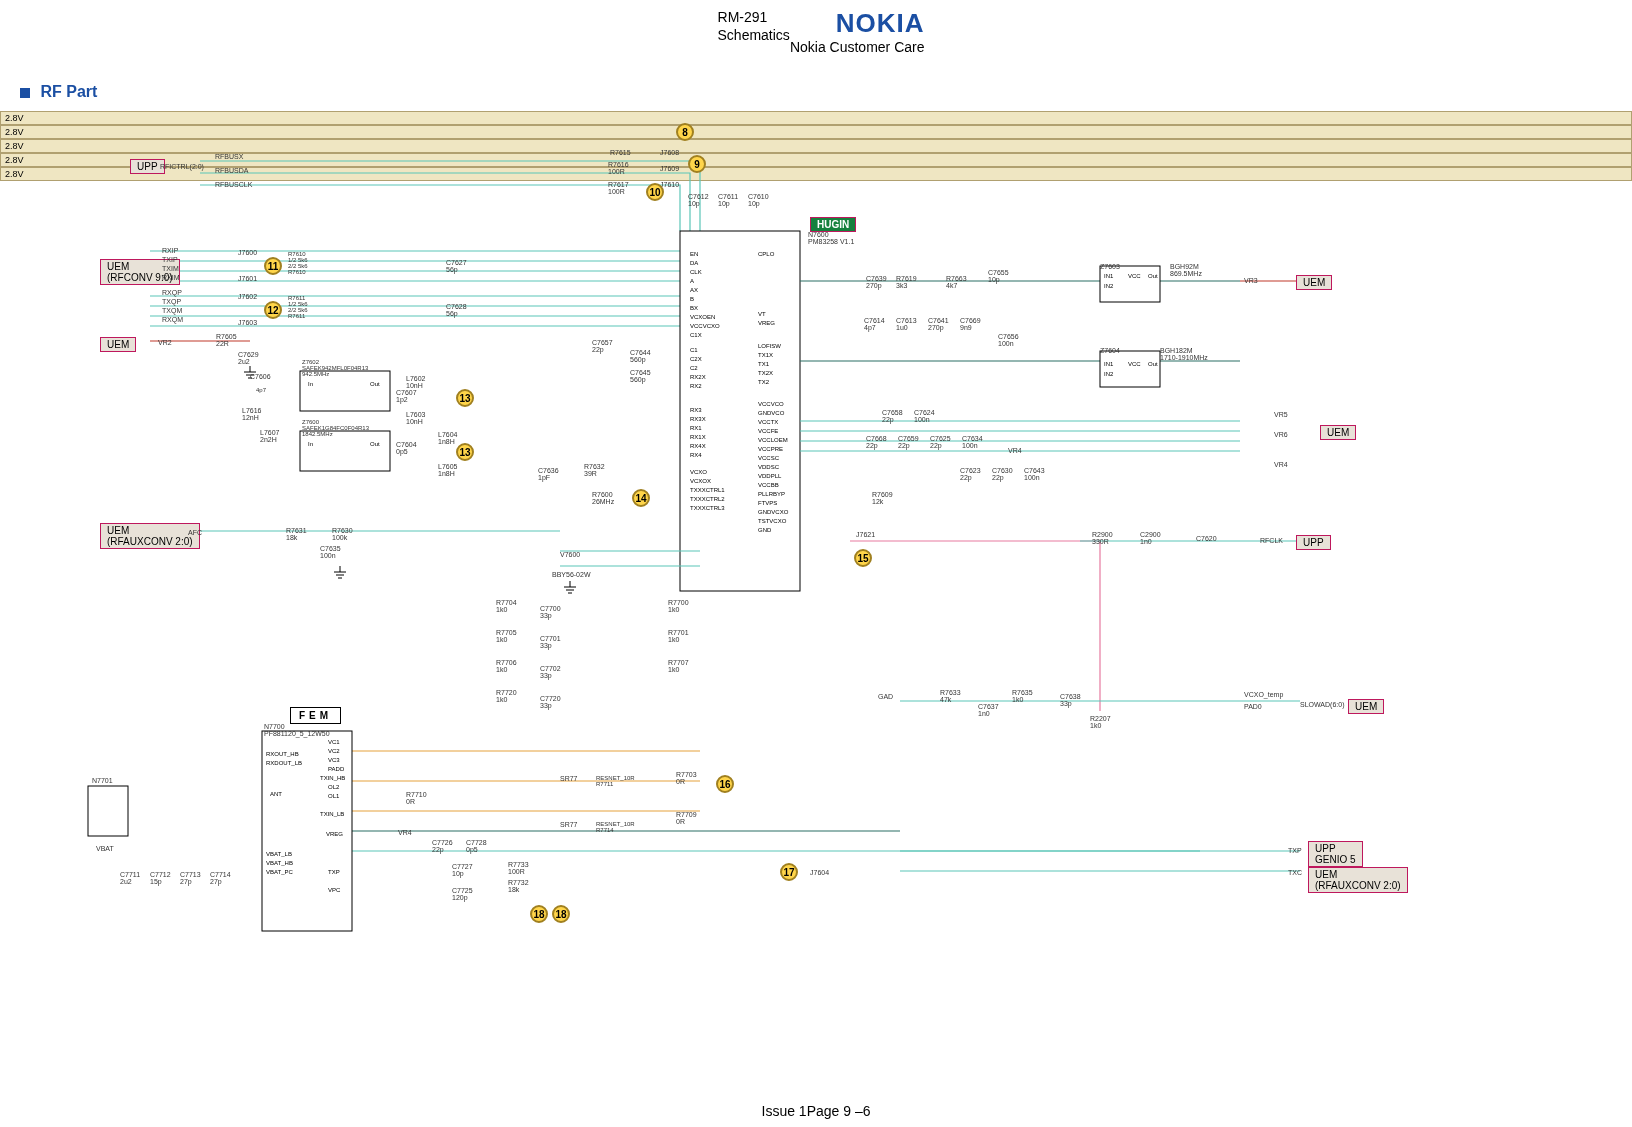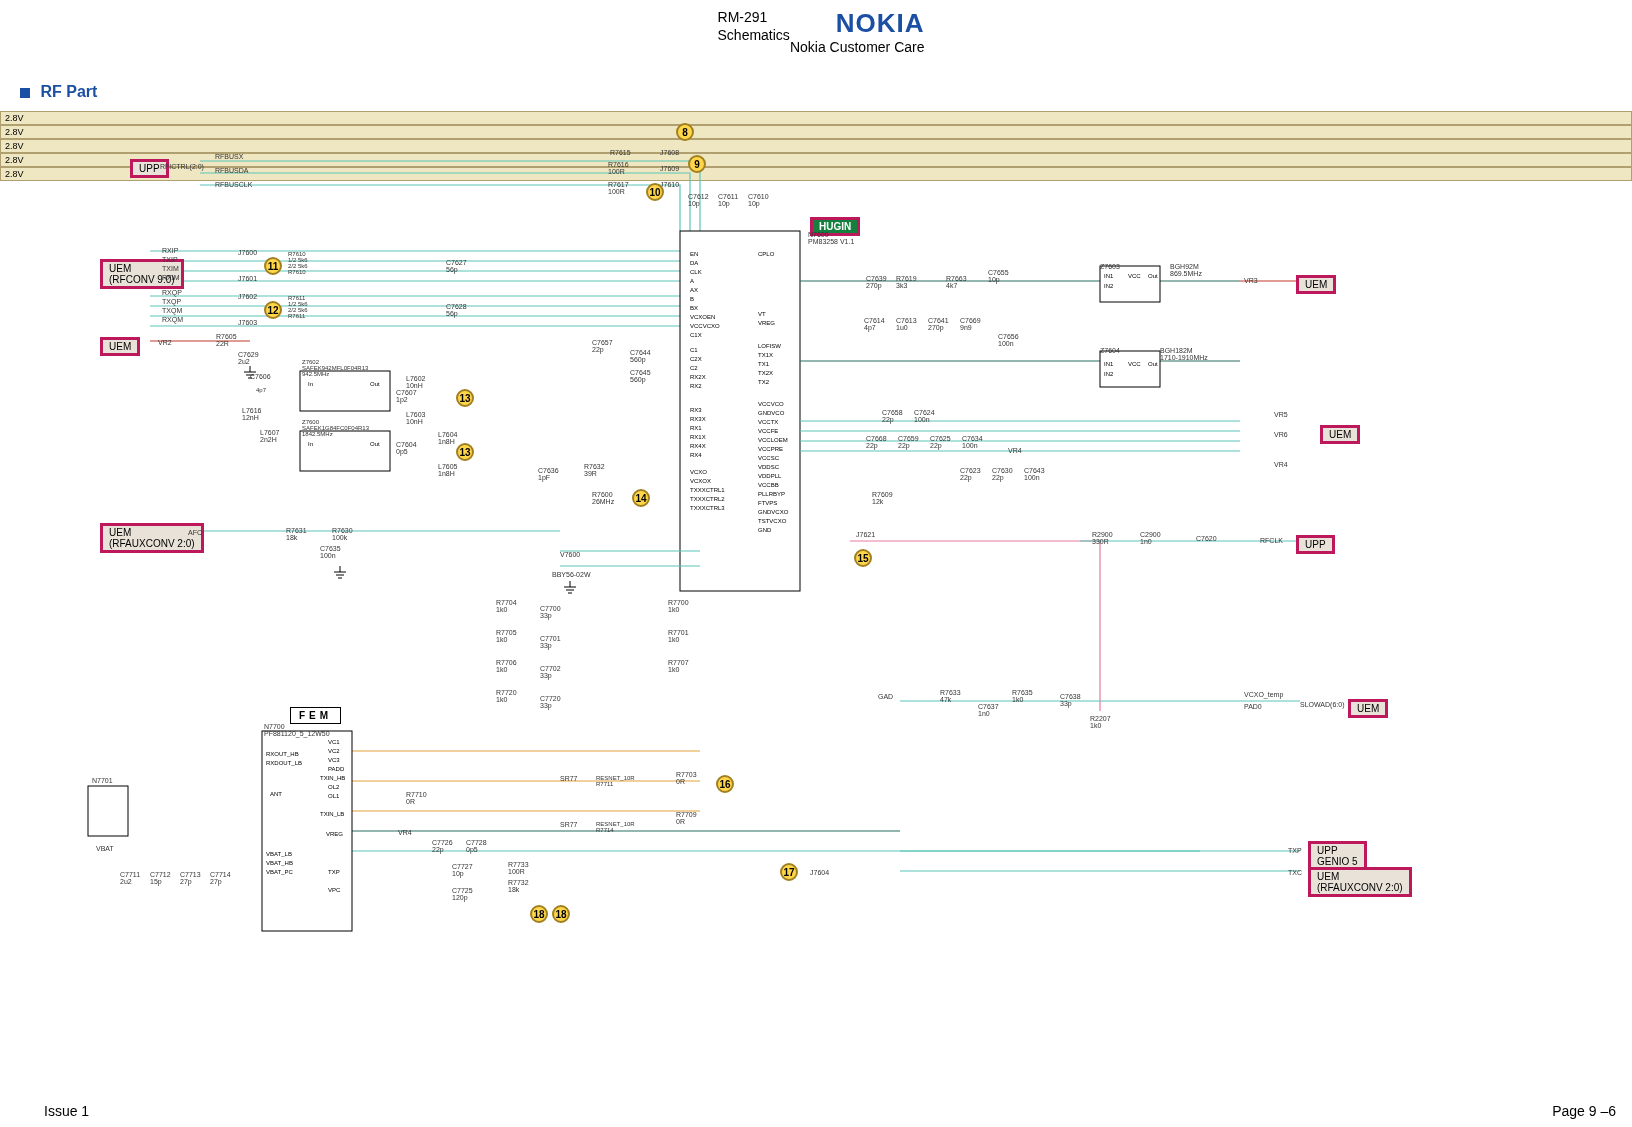--- a/index.html
+++ b/index.html
@@ -10,31 +10,31 @@
   .header-right { text-align: right; }
   .nokia-logo { font-weight: bold; color: #1b4fa3; font-size: 26px; letter-spacing: 1px; }
   .customer-care { font-size: 14px; color: #000; }
   
   .section-title { color: #1b4fa3; font-size: 16px; font-weight: bold; padding: 20px 0 0 20px; }
   .section-marker { display: inline-block; width: 10px; height: 10px; background: #1b4fa3; margin-right: 6px; vertical-align: middle; }
   
   .schematic-area { position: relative; width: 100%; height: 920px; margin-top: 10px; }
   .schematic-area svg { position: absolute; top: 0; left: 0; }
   
-  .label-box { position: absolute; background: #e8e2d8; border: 3px solid #be185d; padding: 1px 6px; font-size: 10px; font-family: Arial; }
+  .label-box { position: absolute; background: #e8e2d8; border: 1px solid #be185d; padding: 1px 6px; font-size: 10px; font-family: Arial; }
   .hugin-box { background: #15803d; color: #fff; font-weight: bold; }
   .fem-box { background: #fff; border: 1px solid #000; font-weight: bold; letter-spacing: 4px; padding: 2px 8px; }
   .voltage-box { background: #efe6c2; border: 1px solid #b0a070; padding: 1px 4px; font-size: 9px; }
   
   .callout { position: absolute; width: 18px; height: 18px; border-radius: 50%; background: #ffd54a; border: 2px solid #a08020; font-size: 10px; font-weight: bold; display: flex; align-items: center; justify-content: center; color: #000; z-index: 10; }
   
   .tiny-text { position: absolute; font-size: 7px; color: #333; }
   .pin-text { position: absolute; font-size: 6px; color: #000; }
   
-  .footer { position: absolute; bottom: 0; left: 0; right: 0; display: flex; justify-content: space-between; align-items: center; padding: 8px 16px; font-size: 14px; border-top: 0; margin-left: 28px; }
+  .footer { position: absolute; bottom: 0; left: 0; right: 0; display: flex; justify-content: center; align-items: center; padding: 8px 16px; font-size: 14px; border-top: 0; }
   .footer-center { text-align: center; }
   
   .chip-rect { stroke: #000; fill: #fff; stroke-width: 1; }
   .trace { stroke: #5bc5b7; stroke-width: 1.2; fill: none; }
   .trace-dark { stroke: #2a6e64; stroke-width: 1.2; fill: none; }
   .trace-orange { stroke: #e6a23c; stroke-width: 1.2; fill: none; }
   .trace-red { stroke: #c0392b; stroke-width: 1.2; fill: none; }
   .trace-pink { stroke: #e77aa0; stroke-width: 1.2; fill: none; }
   .ground { stroke: #000; stroke-width: 1; fill: none; }
 </style>

